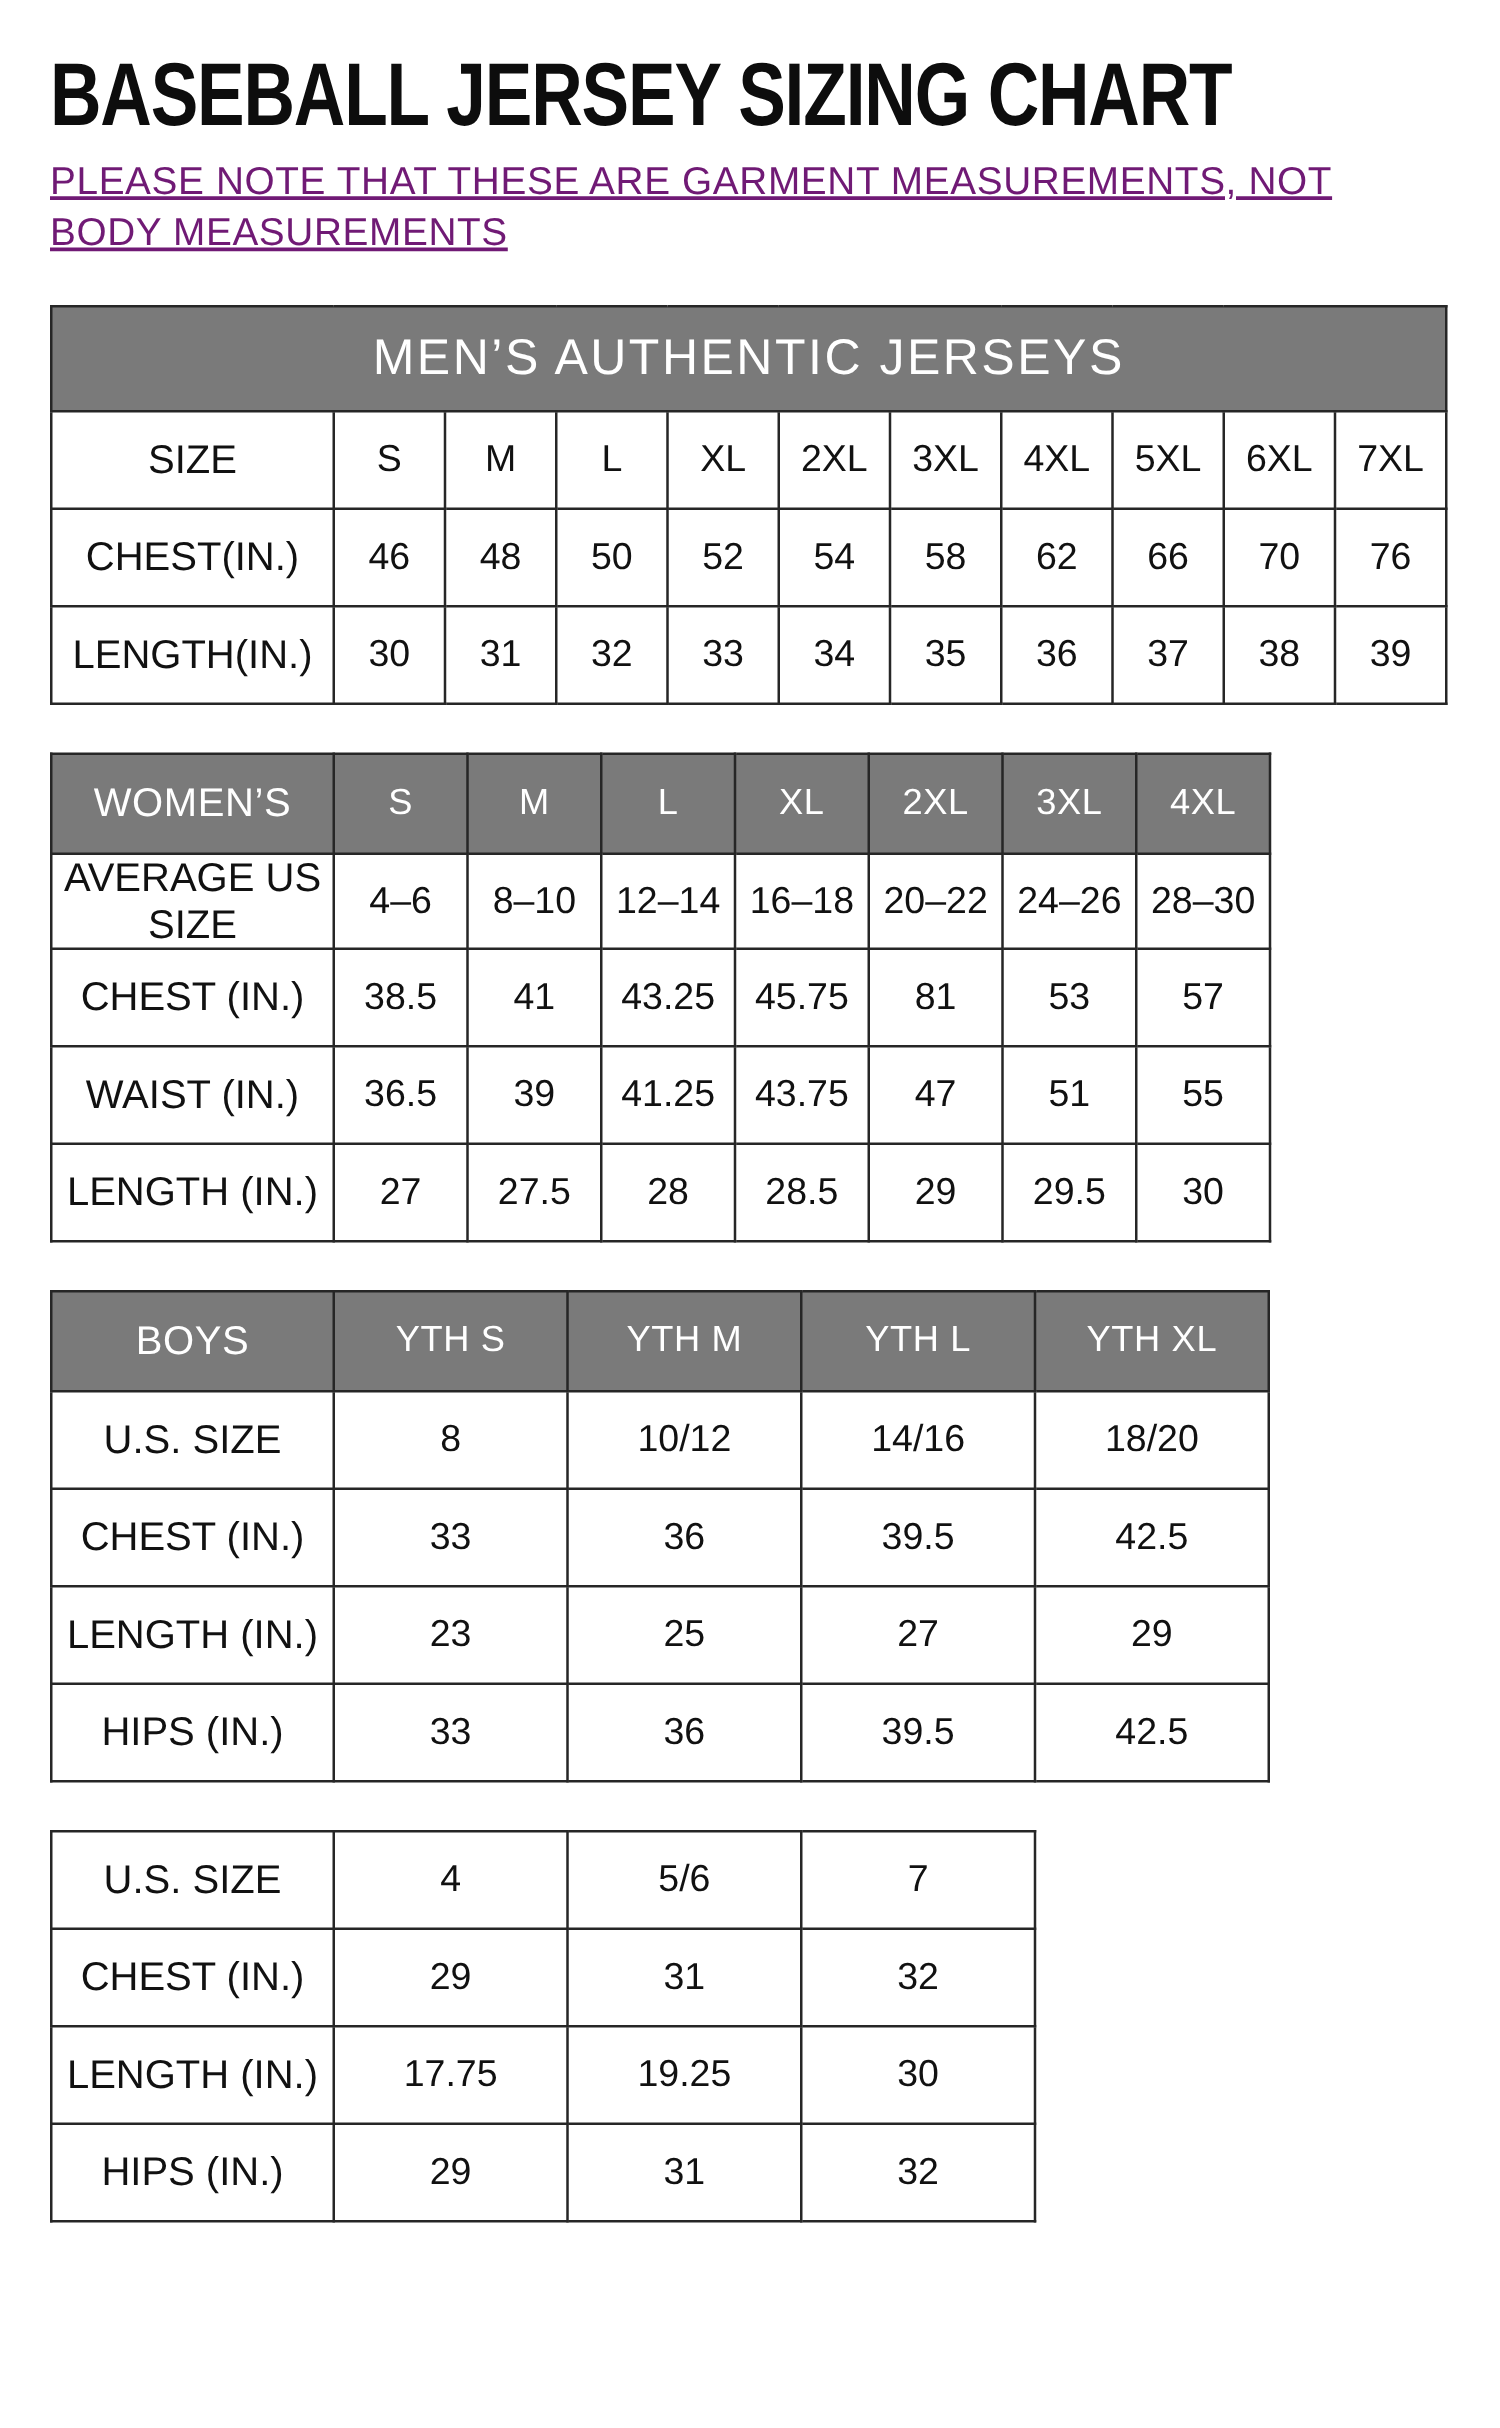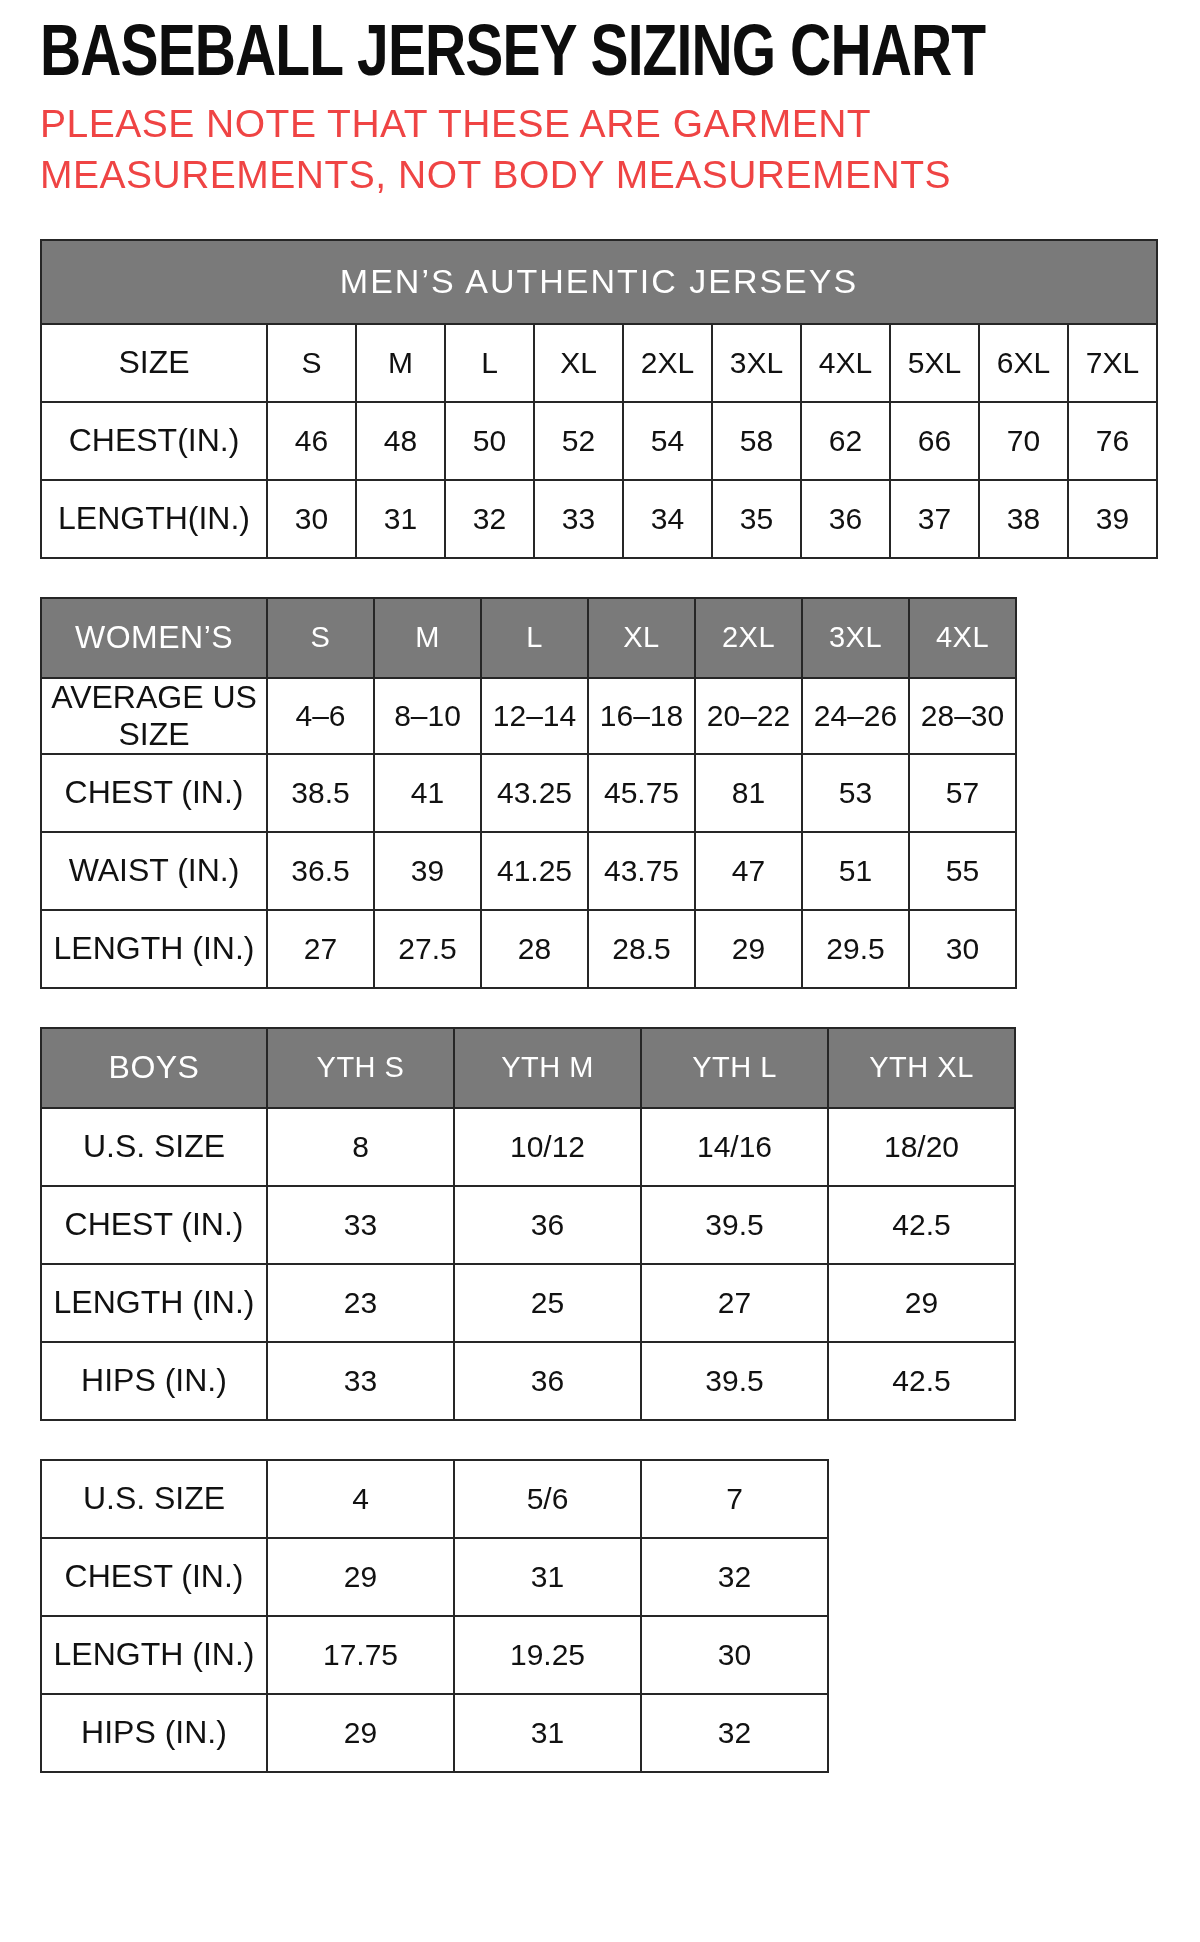--- a/index.html
+++ b/index.html
@@ -4,41 +4,42 @@
 <style>
   * { box-sizing: border-box; }
   html, body { margin: 0; padding: 0; }
   body {
     width: 1200px;
     min-height: 1942px;
     background: #ffffff;
     color: #111111;
     font-family: "Liberation Sans", "DejaVu Sans", sans-serif;
   }
-  .page { padding: 4px 40px 0 40px; }
+  .page { padding: 30px 40px 0 40px; }
 
   .title {
     display: inline-block;
     margin: 10px 0 2px 0;
     font-size: 62px;
     line-height: 1.02;
     font-weight: bold;
     letter-spacing: -1px;
     transform: scale(0.92, 1.15);
     transform-origin: left top;
     white-space: nowrap;
     color: #0d0d0d;
   }
   .note {
     margin-top: 20px;
     max-width: 1080px;
-    color: #ef4444;
-    font-size: 39px;
+    color: #701a75;
+    font-size: 31px;
     line-height: 1.3;
     letter-spacing: 0.5px;
+    text-decoration: underline;
   }
 
   table.tbl {
     border-collapse: collapse;
     table-layout: fixed;
     margin-top: 38px;
   }
   .tbl td {
     border: 2px solid #262626;
     text-align: center;
@@ -47,21 +48,21 @@
     padding: 0 4px;
     background: #ffffff;
   }
   .tbl td.gray {
     background: #7a7a7a;
     color: #ffffff;
     font-size: 29px;
     letter-spacing: 0.5px;
   }
   .tbl td.banner {
-    font-size: 34px;
+    font-size: 40px;
     letter-spacing: 2px;
   }
   .tbl td.lbl { font-size: 32px; }
 
   tr.rb { height: 84px; }  
   tr.rh { height: 80px; }  
   tr.rr { height: 78px; }  
   tr.rt { height: 70px; }  
 </style>
 </head>

